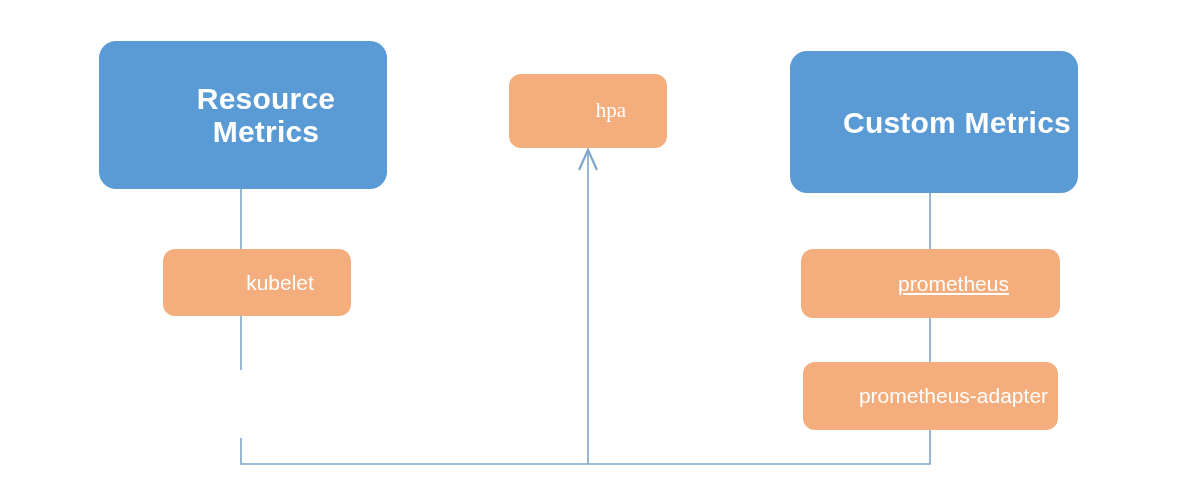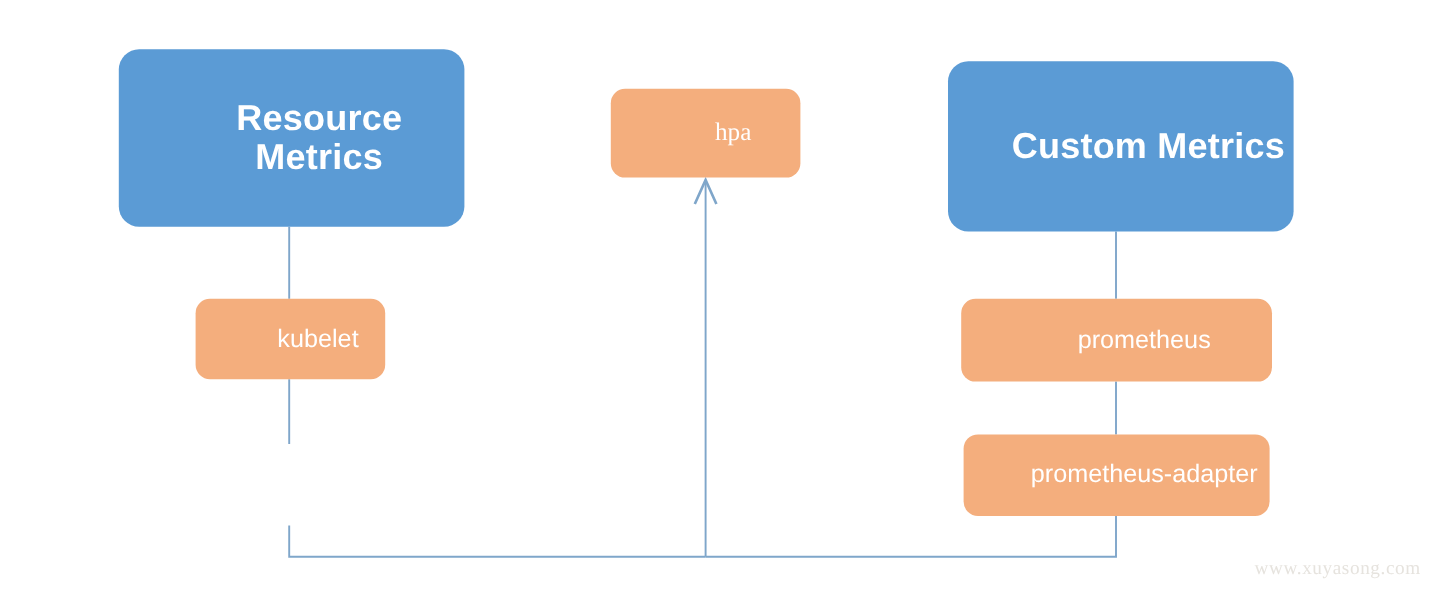--- a/index.html
+++ b/index.html
@@ -37,23 +37,23 @@
   }
   .node.secondary {
     background: #f4ae7d;
     border-radius: 12px;
     font-size: 21px;
     font-weight: normal;
   }
   #resource-metrics-box { left: 99px;  top: 41px;  width: 288px; height: 148px; }
   #custom-metrics-box   { left: 790px; top: 51px;  width: 288px; height: 142px; }
   #hpa-box              { left: 509px; top: 74px;  width: 158px; height: 74px; font-family: Liberation Serif, serif;  }
-  #kubelet-box          { left: 163px; top: 249px; width: 158px; height: 67px;  }
+  #kubelet-box          { left: 163px; top: 249px; width: 188px; height: 67px;  }
   #metric-server-box    { left: 138px; top: 370px; width: 211px; height: 68px;  }
-  #prometheus-box       { left: 801px; top: 249px; width: 259px; height: 69px;  }
+  #prometheus-box       { left: 801px; top: 249px; width: 259px; height: 69px; text-decoration: underline;  }
   #prometheus-adapter-box { left: 803px; top: 362px; width: 255px; height: 68px; }
 
   #connector-layer {
     position: absolute;
     left: 0;
     top: 0;
     width: 1200px;
     height: 494px;
     z-index: 1;
   }
@@ -114,15 +114,14 @@
 
 
   <div class="node secondary" id="prometheus-box">
     <span>prometheus</span>
   </div>
 
   <div class="node secondary" id="prometheus-adapter-box">
     <span>prometheus-adapter</span>
   </div>
 
-  <div id="watermark">www.xuyasong.com</div>
 
 </div>
 
 </body></html>

